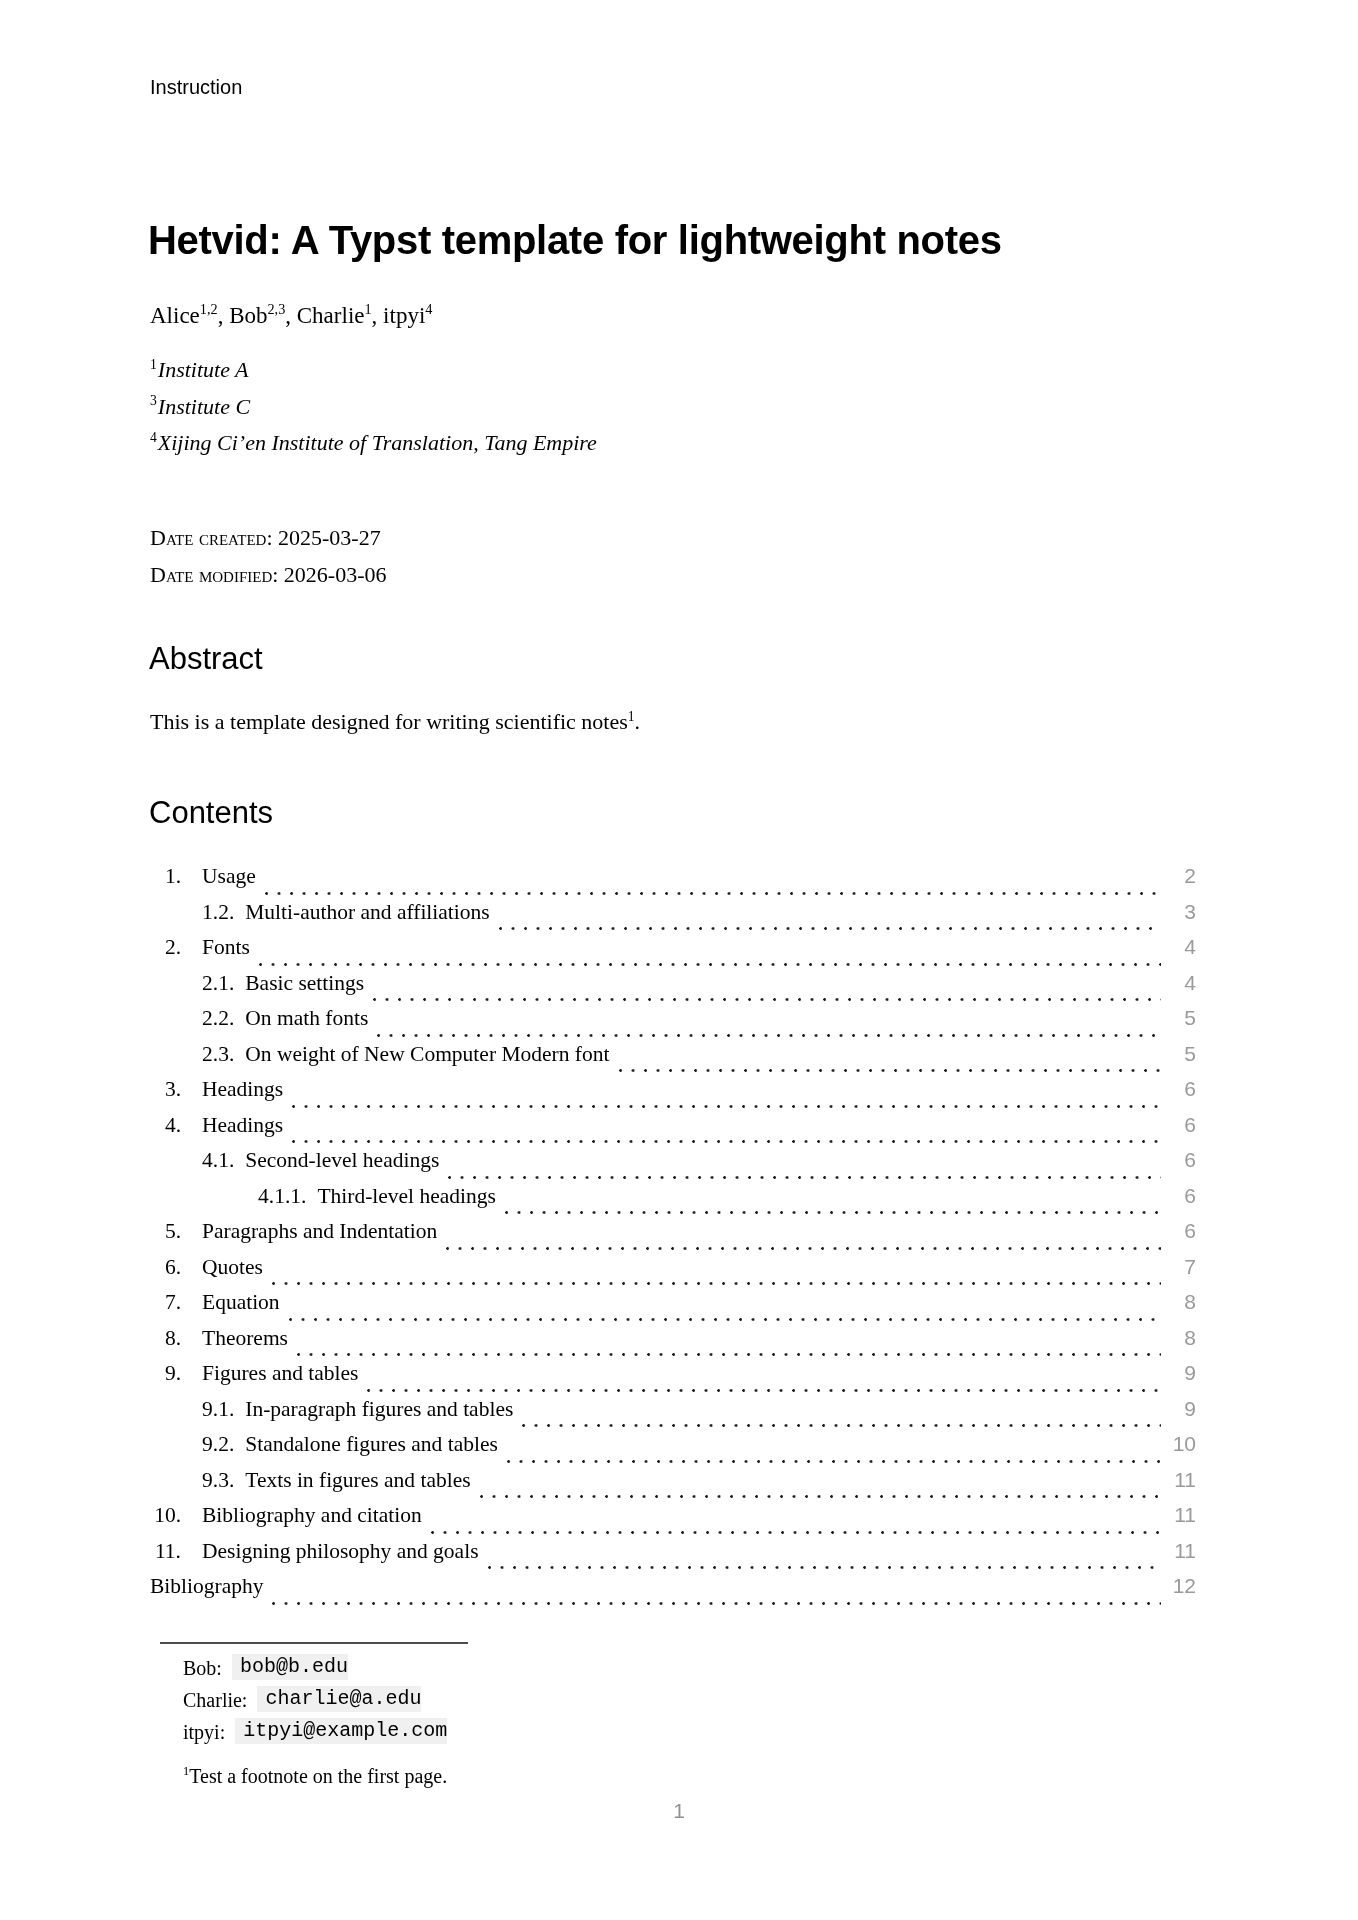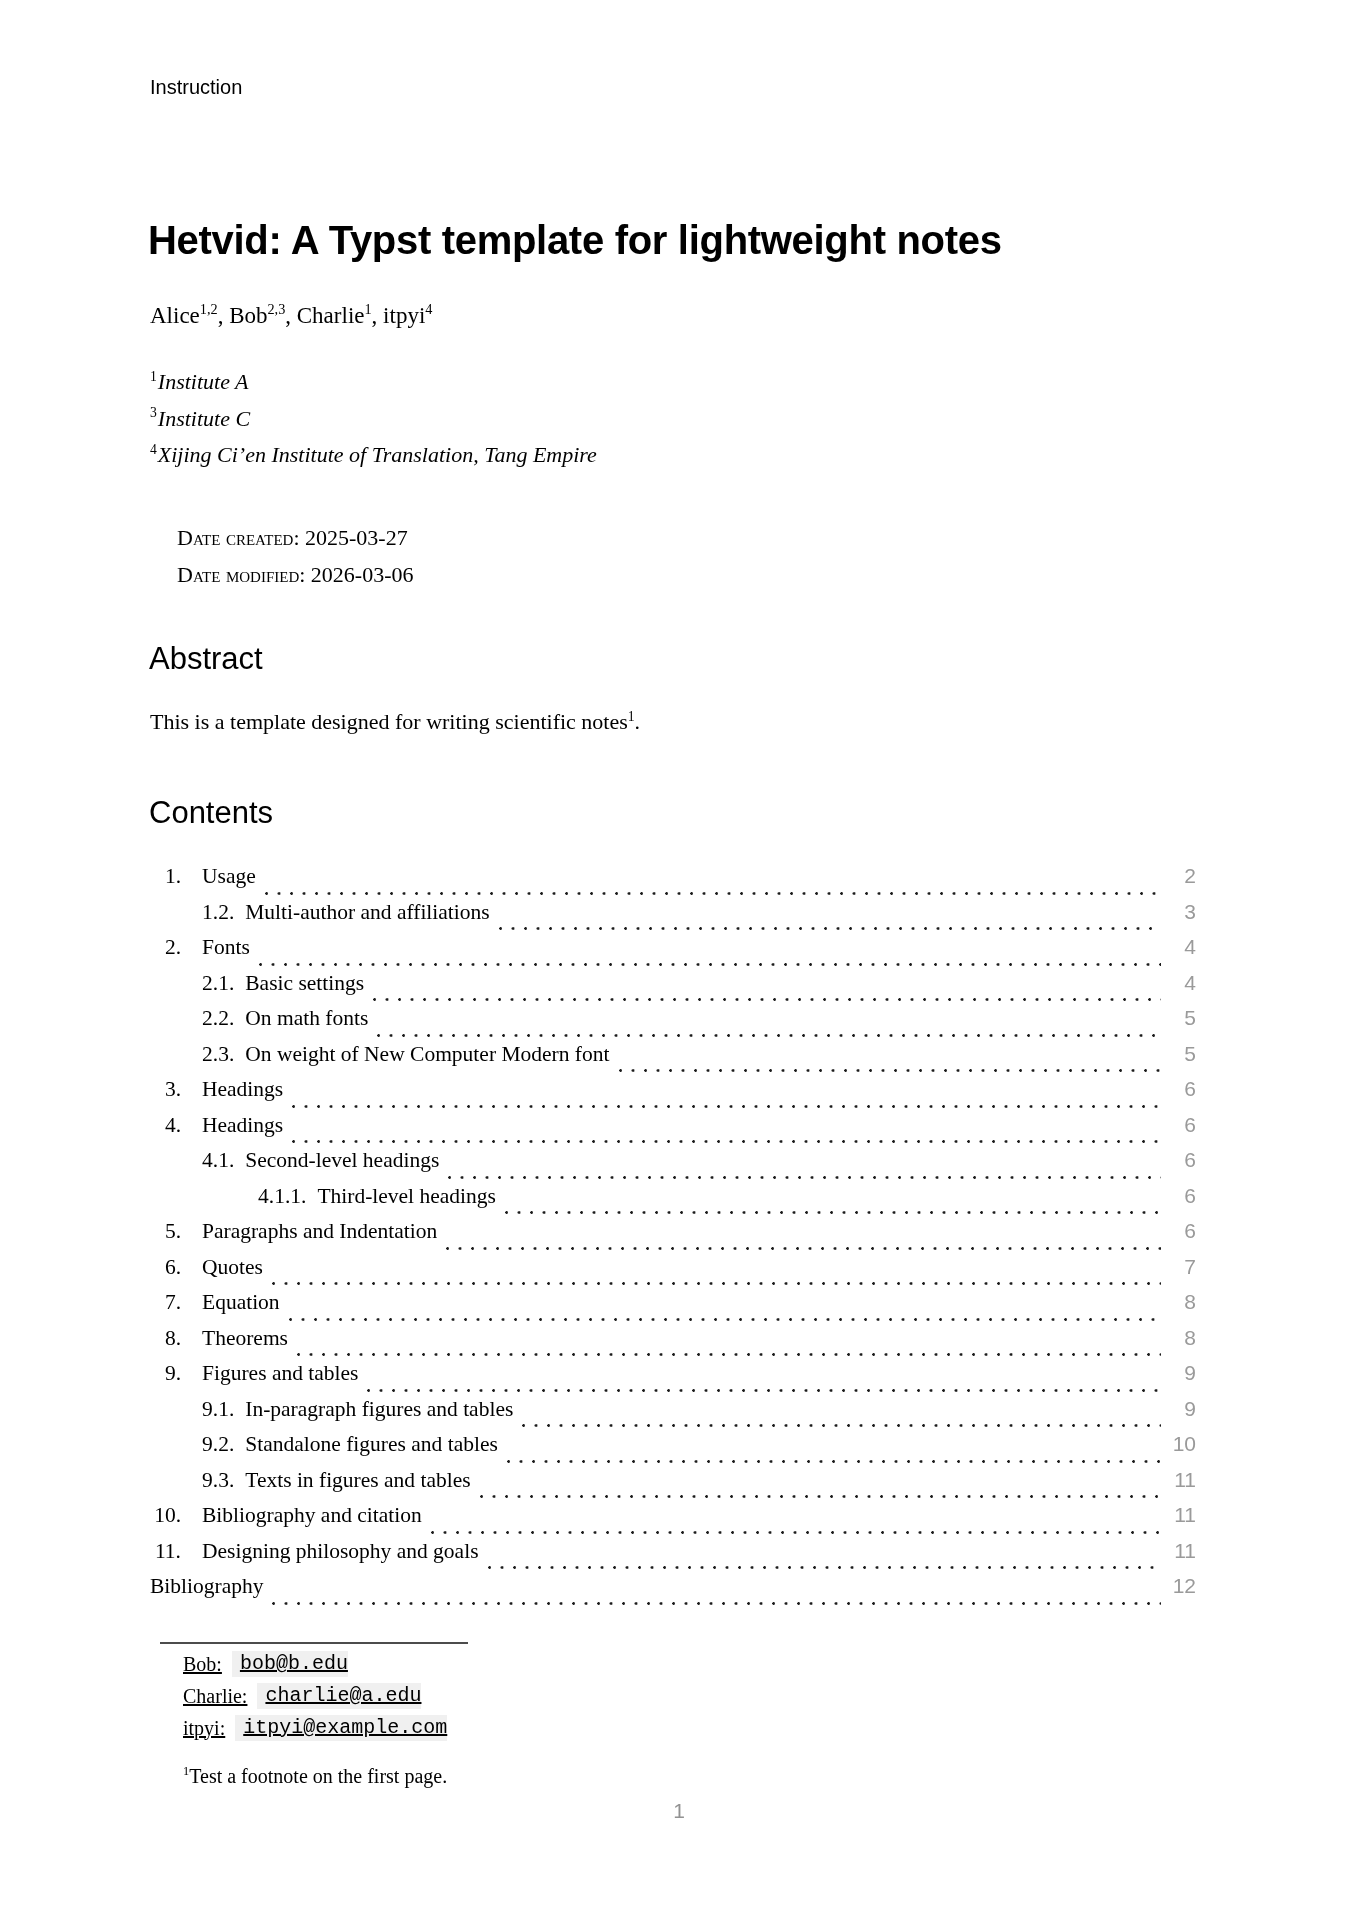--- a/index.html
+++ b/index.html
@@ -10,25 +10,25 @@
         font-family:"Liberation Sans",sans-serif;font-size:20px;color:#000;}
 
   .doc-title{position:absolute;left:148px;top:218px;width:1060px;
         font-family:"Liberation Sans",sans-serif;font-weight:bold;font-size:40px;
         letter-spacing:-0.3px;color:#000;}
 
   .author-line{position:absolute;left:150px;top:303px;font-size:23px;}
   .author-line sup,.affil-row sup,.abstract-par sup,.fn-note sup{
         font-size:62%;line-height:0;vertical-align:super;}
 
-  .affils{position:absolute;left:150px;top:352px;font-size:22px;line-height:36.5px;margin-top:12px;}
+  .affils{position:absolute;left:150px;top:352px;font-size:22px;line-height:36.5px;}
   .affil-name{font-style:italic;}
   .affil-row sup{font-style:normal;margin-right:1px;}
 
-  .dates{position:absolute;left:150px;top:519px;font-size:22px;line-height:37px;margin-left:27px;}
+  .dates{position:absolute;left:150px;top:519px;font-size:22px;line-height:37px;}
   .sc{font-variant:small-caps;}
 
   .section-heading{position:absolute;left:149px;
         font-family:"Liberation Sans",sans-serif;font-size:31px;font-weight:normal;}
   .h-abstract{top:641px;}
   .h-contents{top:795px;}
 
   .abstract-par{position:absolute;left:150px;top:709px;width:1045px;font-size:22px;}
 
   .toc{position:absolute;left:150px;top:864px;width:1046px;font-size:21.5px;}
@@ -41,21 +41,21 @@
   .lv3 .toc-num{margin-right:11px;}
   .toc-title{flex:none;white-space:nowrap;}
   .toc-dots{flex:1;align-self:flex-end;height:5px;margin:0 5px 4px 9px;
         background-image:radial-gradient(circle at 1.5px 2.5px,#1c1c1c 1.25px,rgba(0,0,0,0) 1.5px);
         background-size:12.5px 5px;background-repeat:repeat-x;}
   .toc-page{flex:none;min-width:30px;text-align:right;
         font-family:"Liberation Sans",sans-serif;font-size:21px;color:#9a9a9a;}
 
   .fn-rule{position:absolute;left:160px;top:1642px;width:308px;height:2px;background:#4c4c4c;}
   .fn-area{position:absolute;left:183px;top:1648px;font-size:20px;}
-  .fn-line{display:flex;align-items:center;height:32px;text-decoration:underline;}
+  .fn-line{display:flex;align-items:flex-end;height:32px;}
   .email-val{font-family:"Liberation Mono",monospace;font-size:20px;
         background:#f0f0f0;padding:1px 0 2px 8px;margin-left:10px;}
   .fn-note{margin-top:21px;font-size:20px;}
 
   .page-footer{position:absolute;left:0;top:1799px;width:1358px;text-align:center;
         font-family:"Liberation Sans",sans-serif;font-size:21px;color:#929292;}
 </style>
 </head>
 <body>
 

